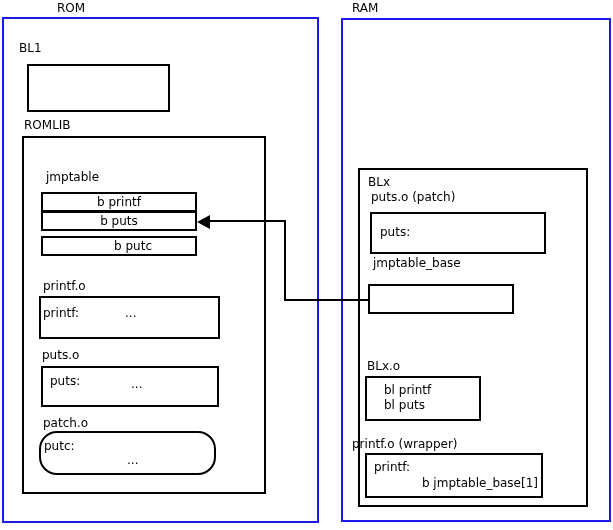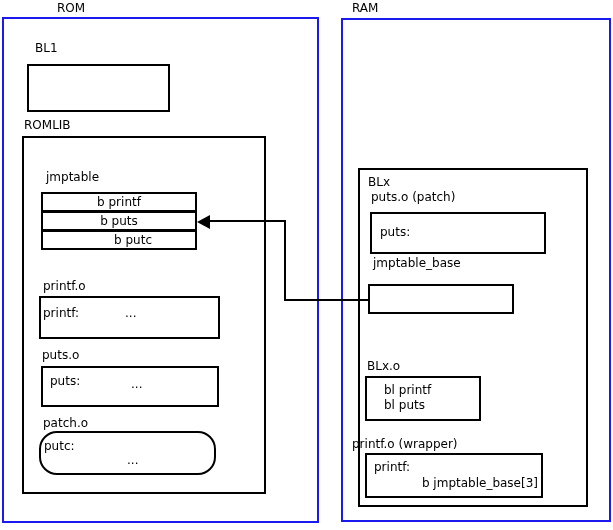--- a/index.html
+++ b/index.html
@@ -34,30 +34,30 @@
   .inner-text { position: absolute; white-space: nowrap; line-height: 15px; }
 </style>
 </head>
 <body>
 
 <div class="canvas">
 
   <div class="lbl" style="left:57px; top:1px;">ROM</div>
   <div class="section" style="left:2px; top:17px; width:317px; height:506px;"></div>
 
-  <div class="lbl" style="left:35px; top:41px;">BL1</div>
+  <div class="lbl" style="left:19px; top:41px;">BL1</div>
   <div class="box" style="left:27px; top:64px; width:143px; height:48px;"></div>
 
   <div class="lbl" style="left:24px; top:118px;">ROMLIB</div>
   <div class="box" style="left:22px; top:136px; width:244px; height:358px; border-width:2px;"></div>
 
   <div class="lbl" style="left:46px; top:170px;">jmptable</div>
   <div class="jrow" style="top:192px;">b printf</div>
   <div class="jrow" style="top:211px;">b puts</div>
-  <div class="jrow" style="top:230px;padding-left:28px;">b putc</div>
+  <div class="jrow" style="top:236px;padding-left:28px;">b putc</div>
 
   <div class="lbl" style="left:43px; top:279px;">printf.o</div>
   <div class="box" style="left:39px; top:296px; width:181px; height:43px;">
     <span class="inner-text" style="left:2px; top:8px;">printf:</span>
     <span class="inner-text" style="left:84px; top:8px;">...</span>
   </div>
 
   <div class="lbl" style="left:42px; top:348px;">puts.o</div>
   <div class="box" style="left:41px; top:366px; width:178px; height:41px;">
     <span class="inner-text" style="left:7px; top:6px;">puts:</span>
@@ -86,21 +86,21 @@
 
   <div class="lbl" style="left:367px; top:359px;">BLx.o</div>
   <div class="box" style="left:365px; top:376px; width:116px; height:45px;">
     <span class="inner-text" style="left:17px; top:5px;">bl printf</span>
     <span class="inner-text" style="left:17px; top:20px;">bl puts</span>
   </div>
 
   <div class="lbl" style="left:352px; top:437px;">printf.o (wrapper)</div>
   <div class="box" style="left:365px; top:453px; width:178px; height:45px;">
     <span class="inner-text" style="left:7px; top:5px;">printf:</span>
-    <span class="inner-text" style="right:3px; top:21px;">b jmptable_base[3]</span>
+    <span class="inner-text" style="right:3px; top:21px;">b jmptable_base[1]</span>
   </div>
 
   <div class="arrowhead" style="left:197px; top:215px;"></div>
   <div class="seg" style="left:209px; top:220px; width:77px; height:2px;"></div>
   <div class="seg" style="left:284px; top:220px; width:2px; height:81px;"></div>
   <div class="seg" style="left:284px; top:299px; width:85px; height:2px;"></div>
 
 </div>
 
 </body></html>

